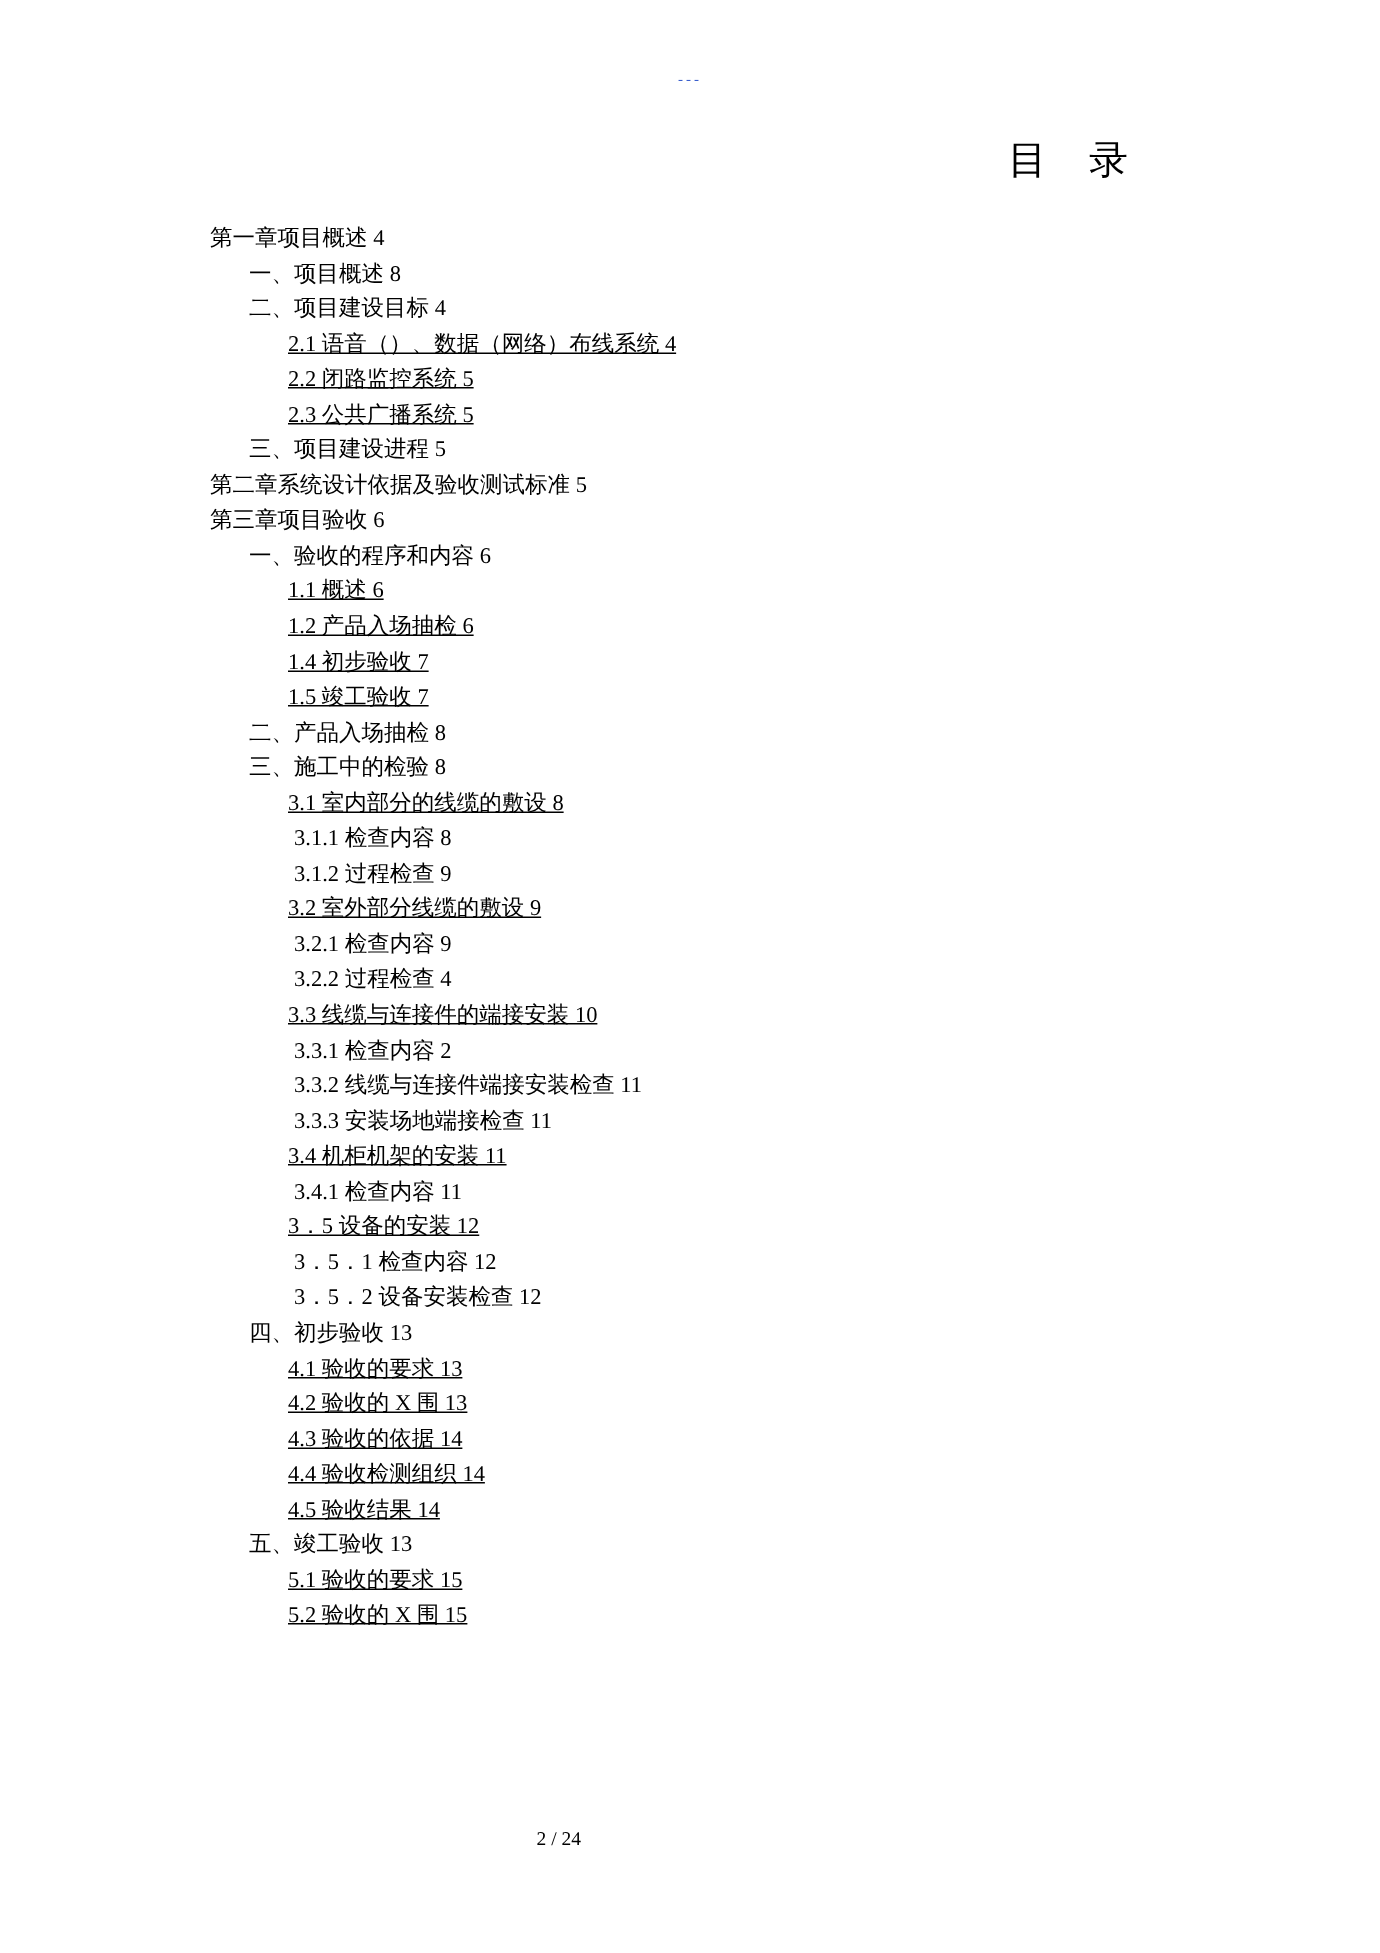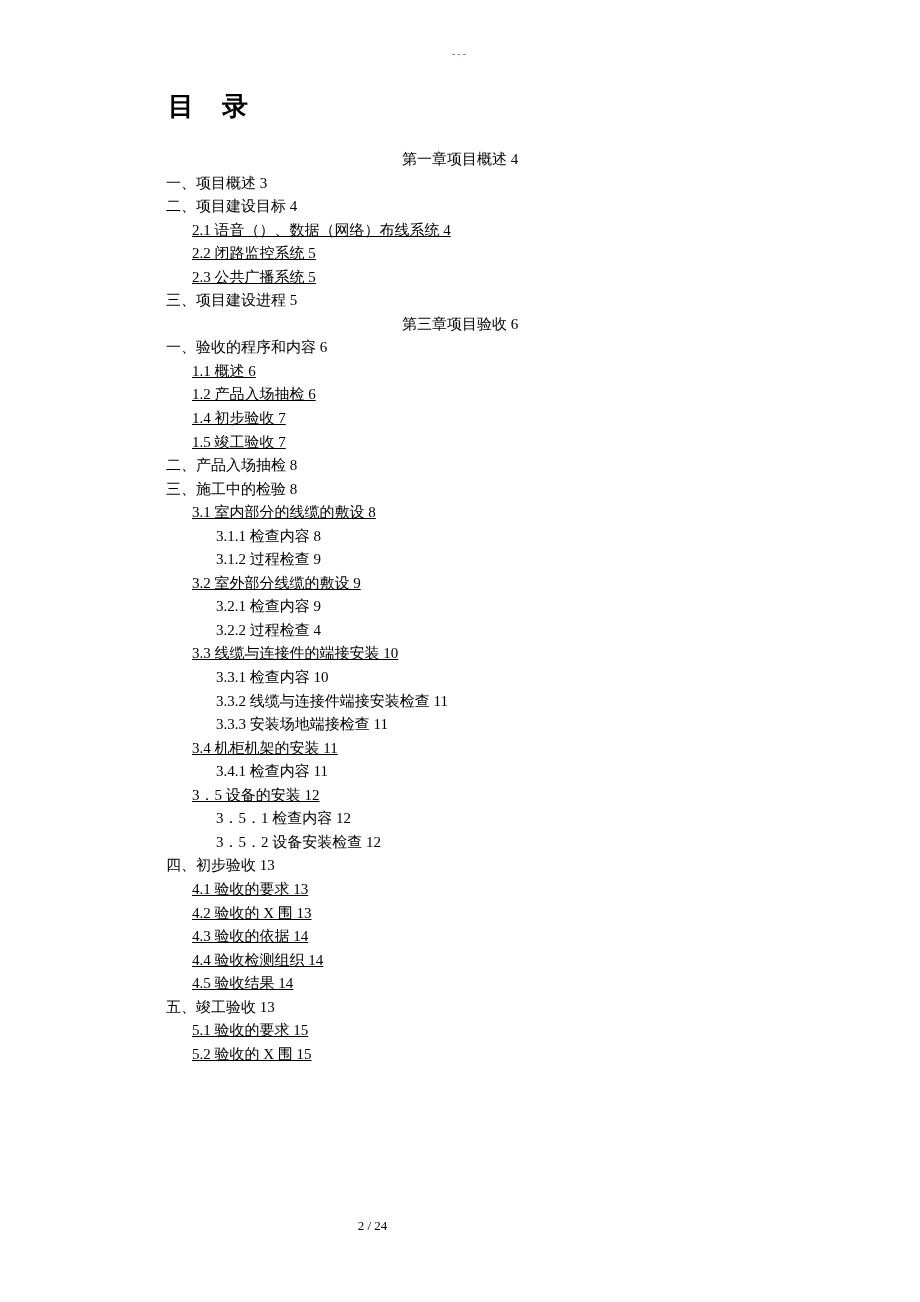--- a/index.html
+++ b/index.html
@@ -18,31 +18,31 @@
     width: 920px;
   }
   .header-dash {
     text-align: center;
     color: #3a5fcd;
     font-size: 10px;
     letter-spacing: 2px;
     margin-bottom: 30px;
   }
   .title {
-    text-align: left;
+    text-align: right;
     font-size: 26px;
-    font-weight: bold;
+    font-weight: normal;
     letter-spacing: 28px;
     margin: 30px 0 24px 0;
     padding-left: 28px;
   }
-  .l1 { margin-left: 0; text-align: center; }
+  .l1 { margin-left: 0; }
   .l2 { margin-left: 26px; }
   .l3 { margin-left: 52px; text-decoration: underline; }
-  .l4 { margin-left: 76px; }
+  .l4 { margin-left: 56px; }
   .toc-line {
     font-size: 15px;
     line-height: 1.57;
     white-space: nowrap;
   }
   .footer {
     position: absolute;
     width: 745px;
     text-align: center;
     bottom: 68px;
@@ -52,42 +52,43 @@
   }
 </style>
 </head>
 <body>
 
 <div class="page">
   <div class="header-dash">---</div>
   <div class="title">目录</div>
   <div id="toc-container">
       <div class="toc-line l1">第一章项目概述 4</div>
-      <div class="toc-line l2">一、项目概述 3</div>
+      <div class="toc-line l2">一、项目概述 8</div>
       <div class="toc-line l2">二、项目建设目标 4</div>
       <div class="toc-line l3">2.1  语音（）、数据（网络）布线系统 4</div>
       <div class="toc-line l3">2.2  闭路监控系统 5</div>
       <div class="toc-line l3">2.3  公共广播系统 5</div>
       <div class="toc-line l2">三、项目建设进程 5</div>
+      <div class="toc-line l1">第二章系统设计依据及验收测试标准 5</div>
       <div class="toc-line l1">第三章项目验收 6</div>
       <div class="toc-line l2">一、验收的程序和内容 6</div>
       <div class="toc-line l3">1.1  概述 6</div>
       <div class="toc-line l3">1.2  产品入场抽检 6</div>
       <div class="toc-line l3">1.4  初步验收 7</div>
       <div class="toc-line l3">1.5  竣工验收 7</div>
       <div class="toc-line l2">二、产品入场抽检 8</div>
       <div class="toc-line l2">三、施工中的检验 8</div>
       <div class="toc-line l3">3.1  室内部分的线缆的敷设 8</div>
       <div class="toc-line l4">3.1.1  检查内容 8</div>
       <div class="toc-line l4">3.1.2  过程检查 9</div>
       <div class="toc-line l3">3.2  室外部分线缆的敷设 9</div>
       <div class="toc-line l4">3.2.1  检查内容 9</div>
       <div class="toc-line l4">3.2.2  过程检查 4</div>
       <div class="toc-line l3">3.3  线缆与连接件的端接安装 10</div>
-      <div class="toc-line l4">3.3.1  检查内容 10</div>
+      <div class="toc-line l4">3.3.1  检查内容 2</div>
       <div class="toc-line l4">3.3.2  线缆与连接件端接安装检查 11</div>
       <div class="toc-line l4">3.3.3  安装场地端接检查 11</div>
       <div class="toc-line l3">3.4  机柜机架的安装 11</div>
       <div class="toc-line l4">3.4.1  检查内容 11</div>
       <div class="toc-line l3">3．5  设备的安装 12</div>
       <div class="toc-line l4">3．5．1  检查内容 12</div>
       <div class="toc-line l4">3．5．2  设备安装检查 12</div>
       <div class="toc-line l2">四、初步验收 13</div>
       <div class="toc-line l3">4.1  验收的要求 13</div>
       <div class="toc-line l3">4.2  验收的 X 围 13</div>

